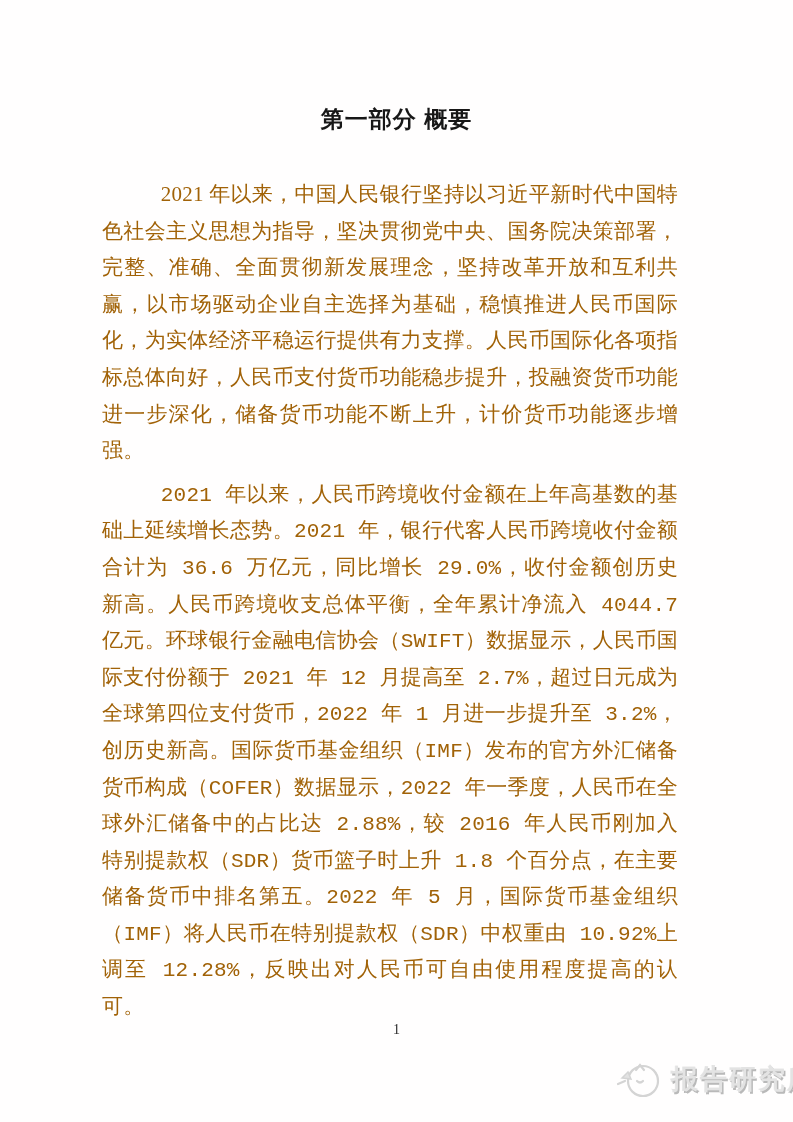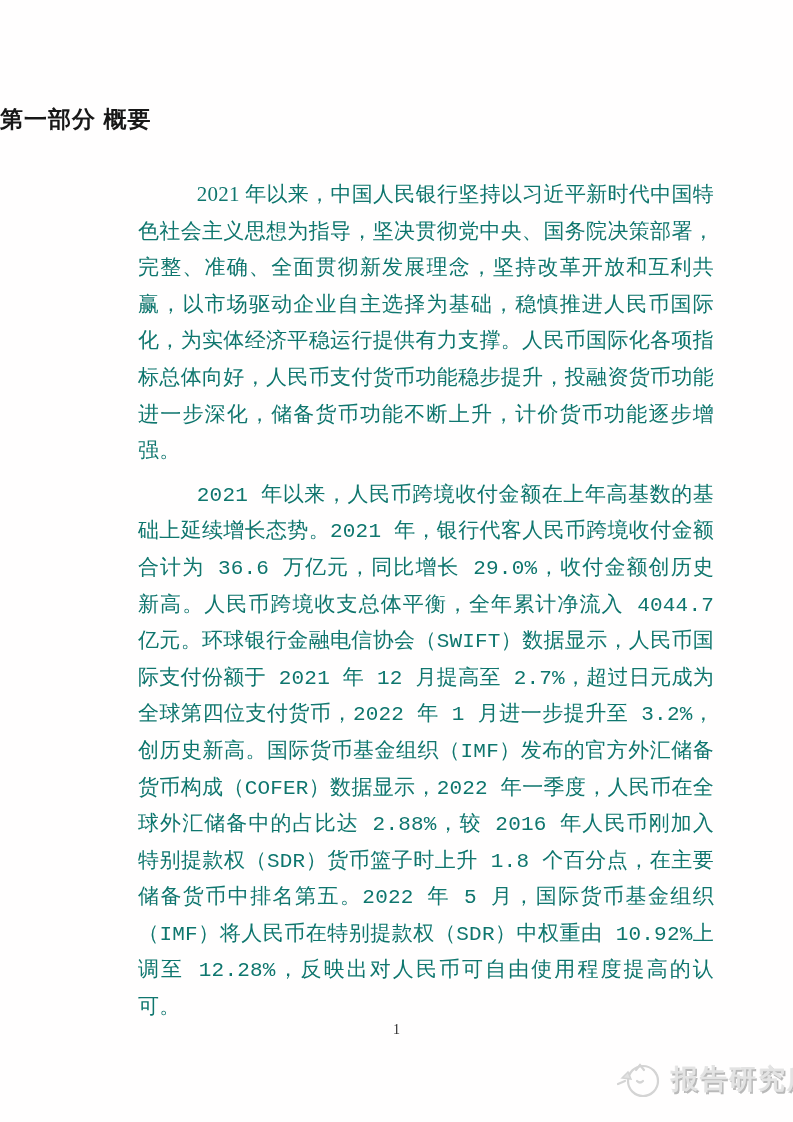--- a/index.html
+++ b/index.html
@@ -14,39 +14,38 @@
     height: 1122px;
     background: #fffefe;
     overflow: hidden;
   }
   .section-title {
     position: absolute;
     top: 104px;
     left: 0;
     width: 793px;
     margin: 0;
-    text-align: left;
+    text-align: center;
     font-family: "Liberation Sans", "DejaVu Sans", sans-serif;
     font-weight: 700;
     font-size: 23px;
     letter-spacing: 1px;
     color: #171717;
   }
   .body-text {
     position: absolute;
     top: 176px;
     left: 102px;
     width: 576px;
     font-size: 21px;
     line-height: 36.6px;
     letter-spacing: 0.2px;
-    color: #0f766e;
+    color: #a16207;
     text-align: justify;
     text-justify: inter-ideograph;
-    margin-left: 36px;
   }
   .body-text p {
     margin: 0;
     text-indent: 2.8em;
   }
   .body-text p + p {
     margin-top: 9px;
     font-family: Liberation Mono, monospace;
   }
   .page-number {

